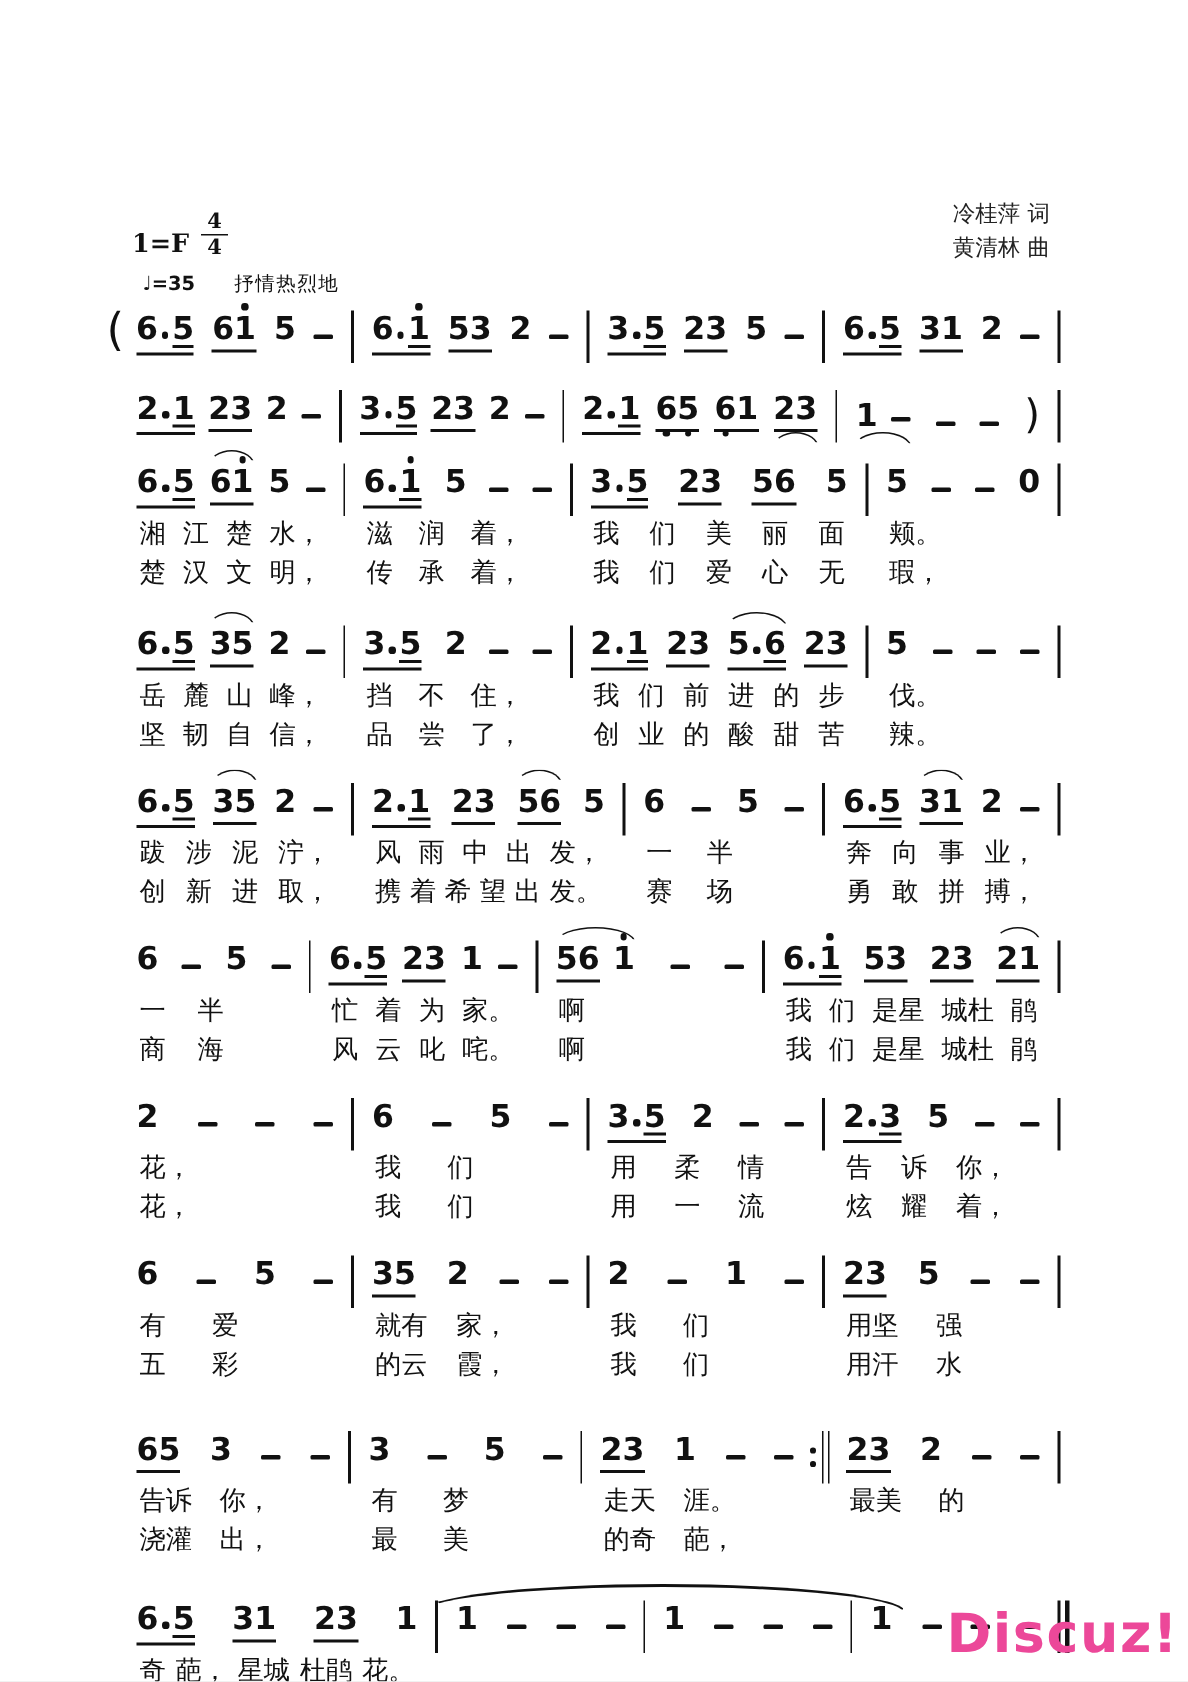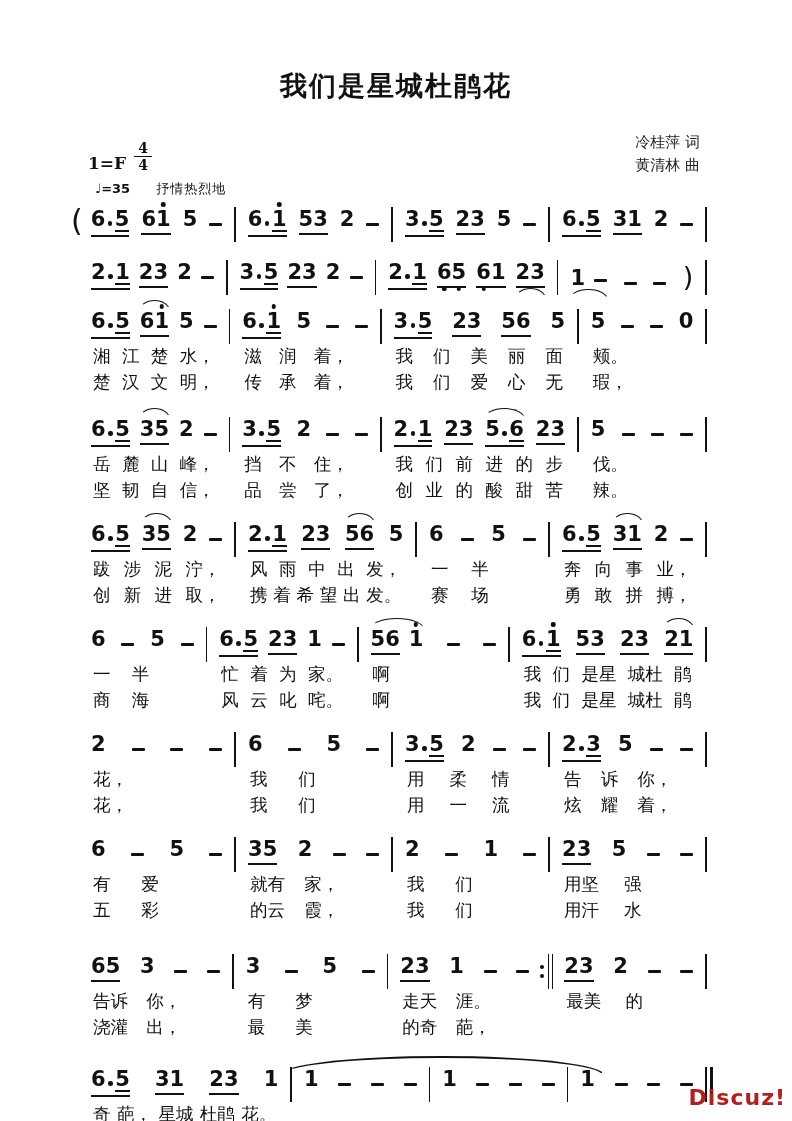--- a/index.html
+++ b/index.html
@@ -56,28 +56,27 @@
   .rlines i{display:block;width:1.6px;height:35px;background:#111;}
   .prefix{flex:none;font-size:30px;font-weight:400;margin:6px 2px 0 -14px;line-height:1;}
   .lyric-row{display:flex;justify-content:space-between;padding:0 8px;margin-top:4px;
              font-family:"DejaVu Serif",serif;font-size:17.5px;line-height:1.2;height:22px;
              white-space:nowrap;}
   .lg{display:inline-block;}
   .longtie{position:absolute;top:-4px;height:15px;
       border:2px solid transparent;border-top:2px solid #111;
       border-radius:50% 50% 0 0 / 100% 100% 0 0;}
   
-  .watermark{position:absolute;right:6px;bottom:11px;font-size:22px;font-weight:700;
-             color:#b91c1c;letter-spacing:1px;}
+  .watermark{position:absolute;right:6px;bottom:11px;font-size:36px;font-weight:700;
+             color:#ec4899;letter-spacing:1px;}
 </style>
 </head>
 <body>
 
 <div class="page">
-  <div class="title">我们是星城杜鹃花</div>
 
   <div class="keyrow">
     <span>1=F</span>
     <span class="frac">
       <span class="top">4</span>
       <span>4</span>
     </span>
   </div>
 
   <div class="credits">

